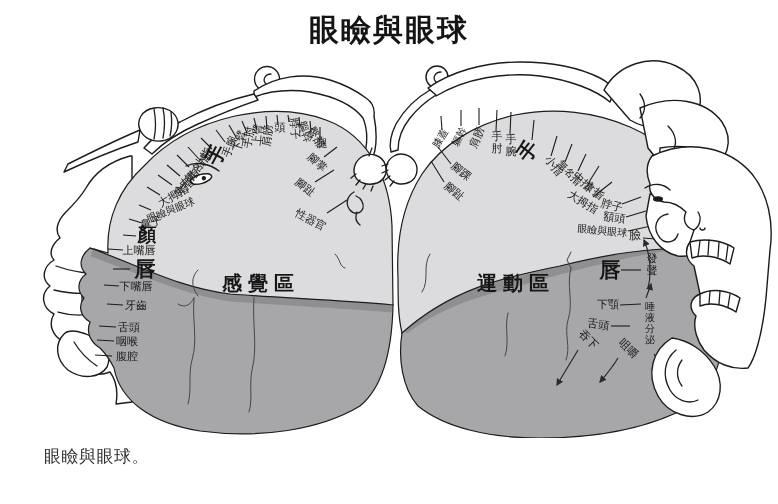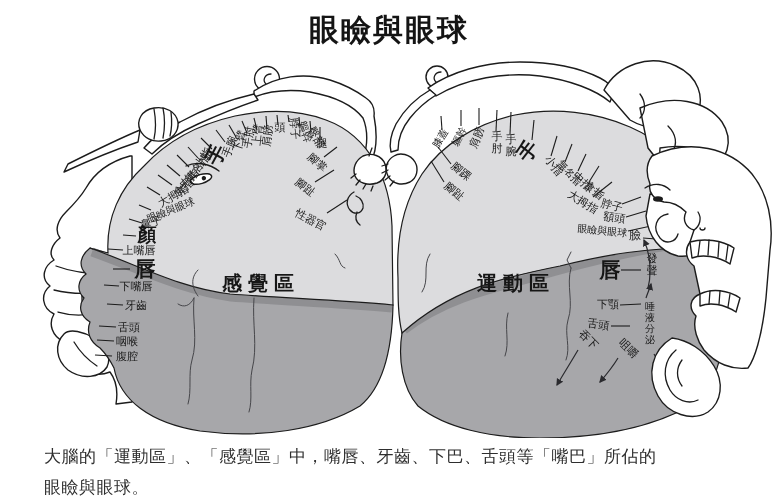--- a/index.html
+++ b/index.html
@@ -237,16 +237,15 @@
       <path class="artline" d="M700,243 L698,258 M709,242 L708,257 M719,244 L718,259 M728,247 L726,262"></path>
       <path class="art" d="M700,296 C712,290 728,292 740,300 L736,314 C724,306 710,304 700,308 Z"></path>
       <path class="artline" d="M710,293 L709,306 M720,293 L719,306 M730,296 L728,309"></path>
 
       <path class="art" d="M672,340 C652,352 646,376 658,398 C668,416 692,424 708,414 C722,404 724,384 714,368 C704,352 688,342 672,340 Z"></path>
       <path class="artline" d="M676,352 C664,362 662,378 670,392 C676,402 688,407 698,402 M682,362 C676,370 676,380 682,388"></path>
     </g>
   </svg>
 
   <div id="caption">
-    <div>大腦的「運動區」、「感覺區」中，嘴唇、牙齒、下巴、舌頭等「嘴巴」所佔的</div>
     <div>眼瞼與眼球。</div>
   </div>
 </div>
 
 </body></html>

